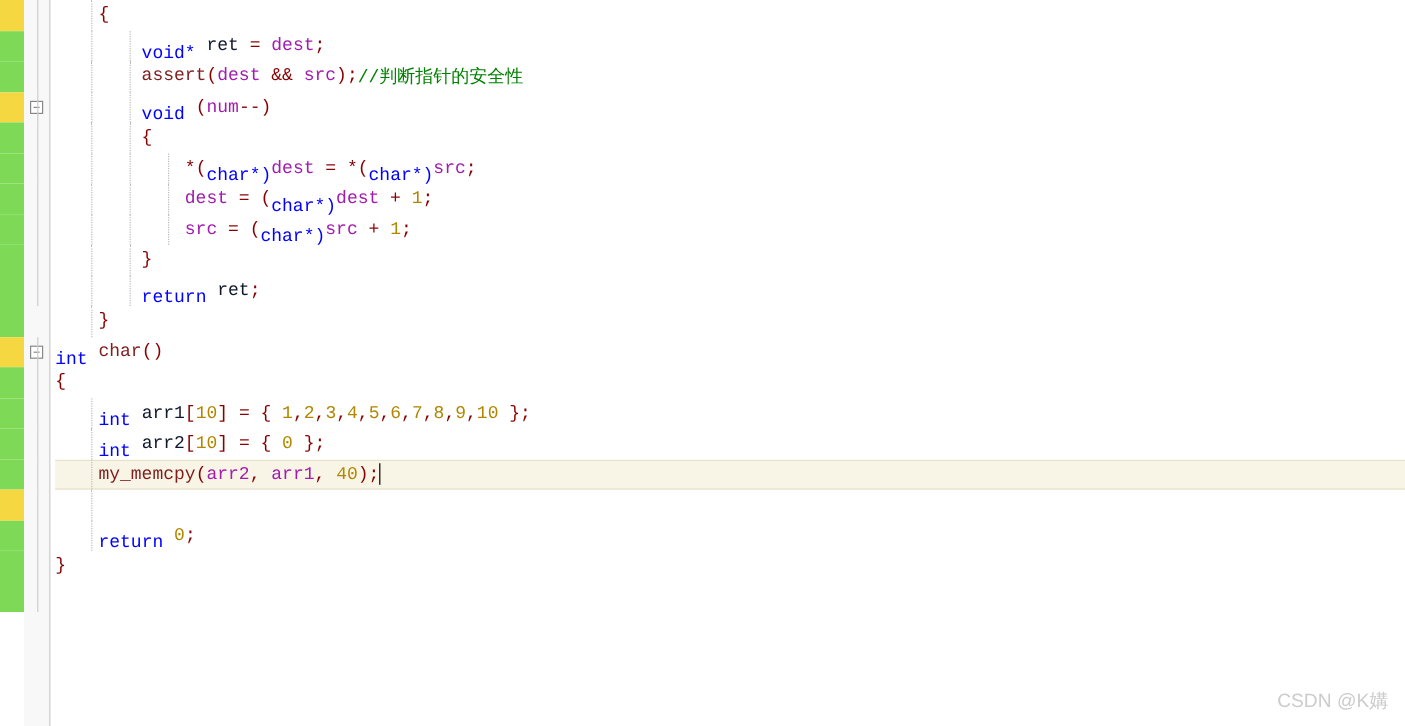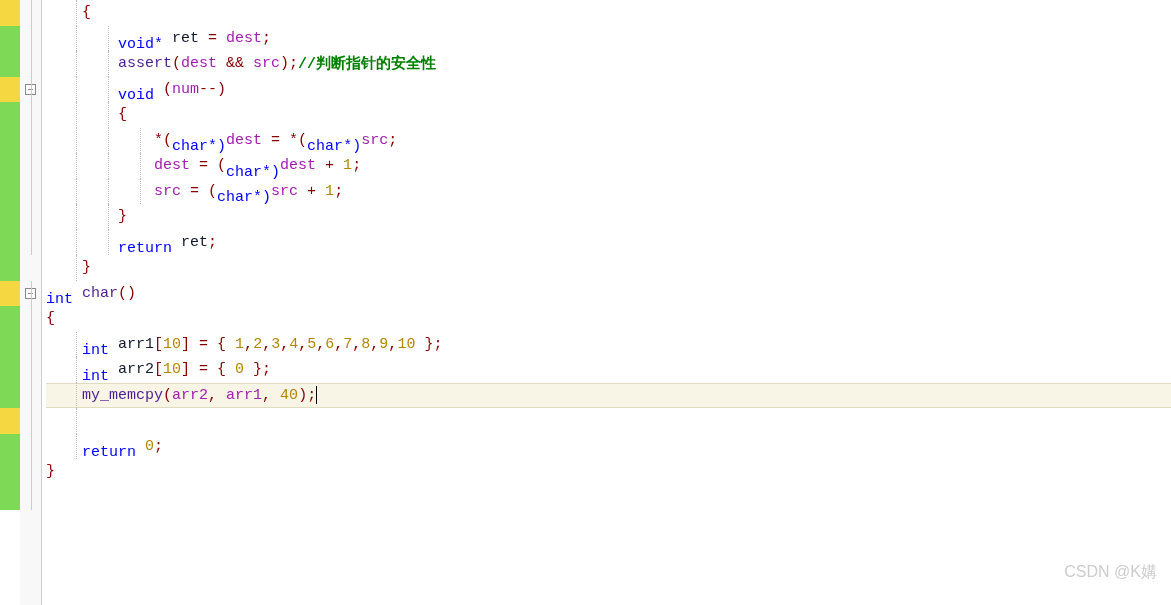--- a/index.html
+++ b/index.html
@@ -76,35 +76,35 @@
     box-shadow: inset 0 -1px 0 #e0dcc0, inset 0 1px 0 #e0dcc0;
     align-items: center;
   }
   .guide {
     position: absolute;
     top: 0; bottom: 0;
     border-left: 1px dotted #bbb;
   }
   .t { color: #0f172a; }
   .kw { color: #0000ff; margin-top: 13px; }
-  .id { color: #4c1d95; }
+  .id { color: #7f1d1d; }
   .num { color: #b38600; }
   .op { color: #880000; }
-  .cm { color: #008000; font-weight: bold; }
+  .cm { color: #008000; }
   .gr { color: #a21caf; }
   .cursor {
     display: inline-block;
     width: 1px; height: 18px;
     background: #000;
     vertical-align: middle;
   }
   .watermark {
     position: absolute;
     right: 14px;
-    bottom: 22px;
+    bottom: 10px;
     color: #ccc;
     font-size: 16px;
     font-family: sans-serif;
   }
 </style>
 </head>
 <body>
 
 <div class="editor">
   <div class="margin-col">

